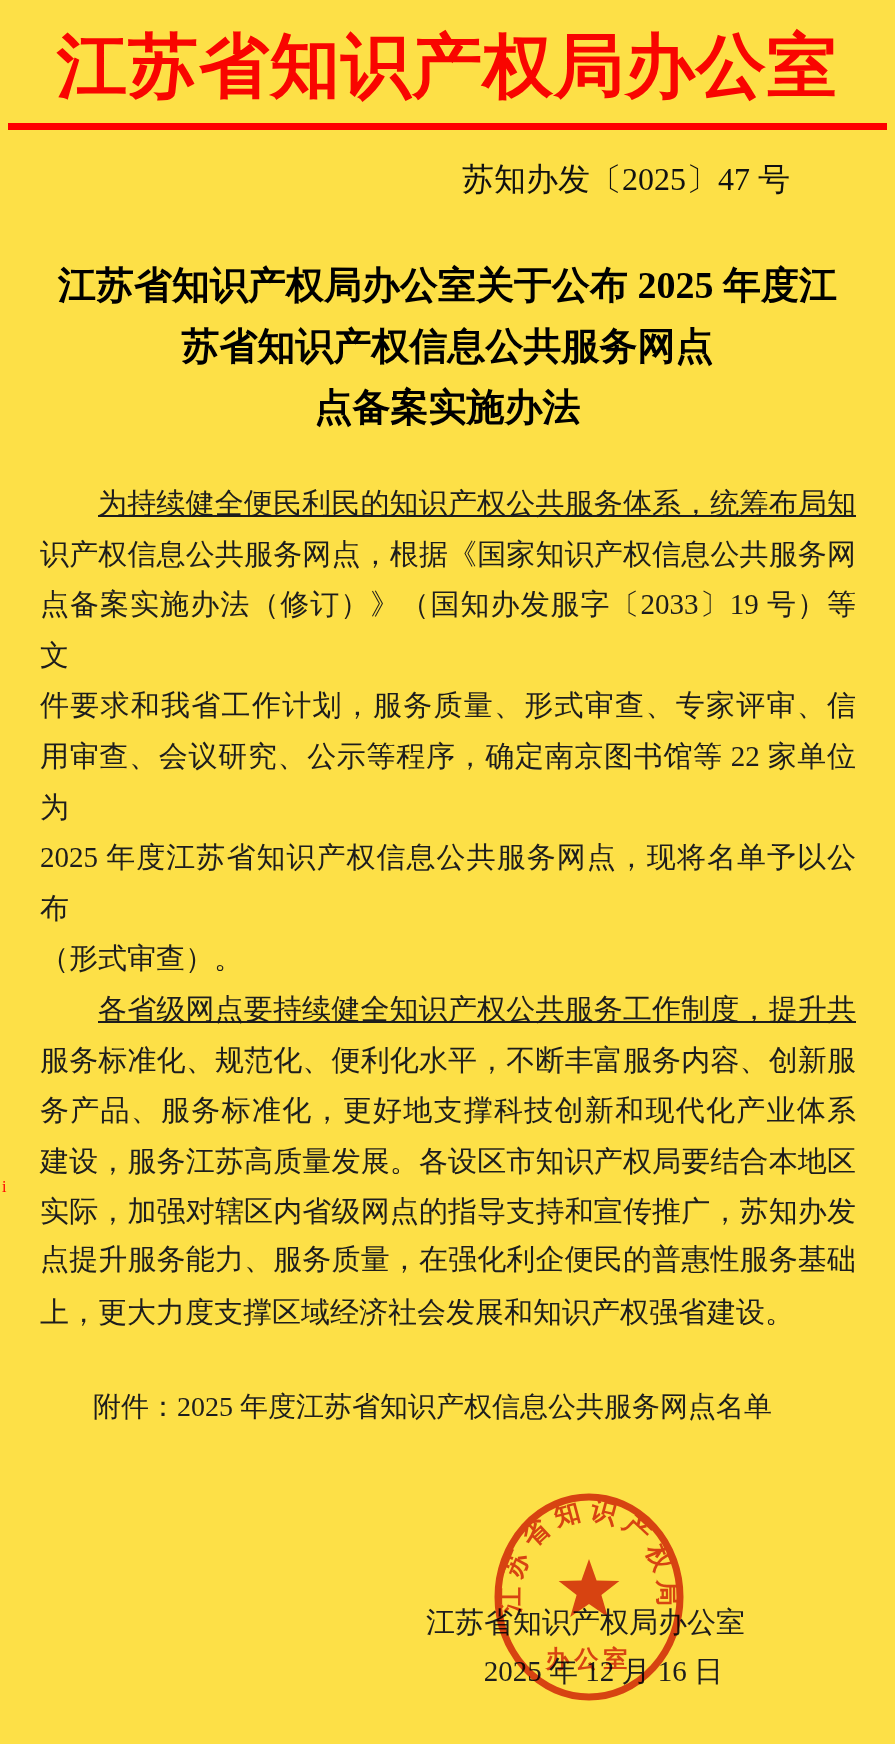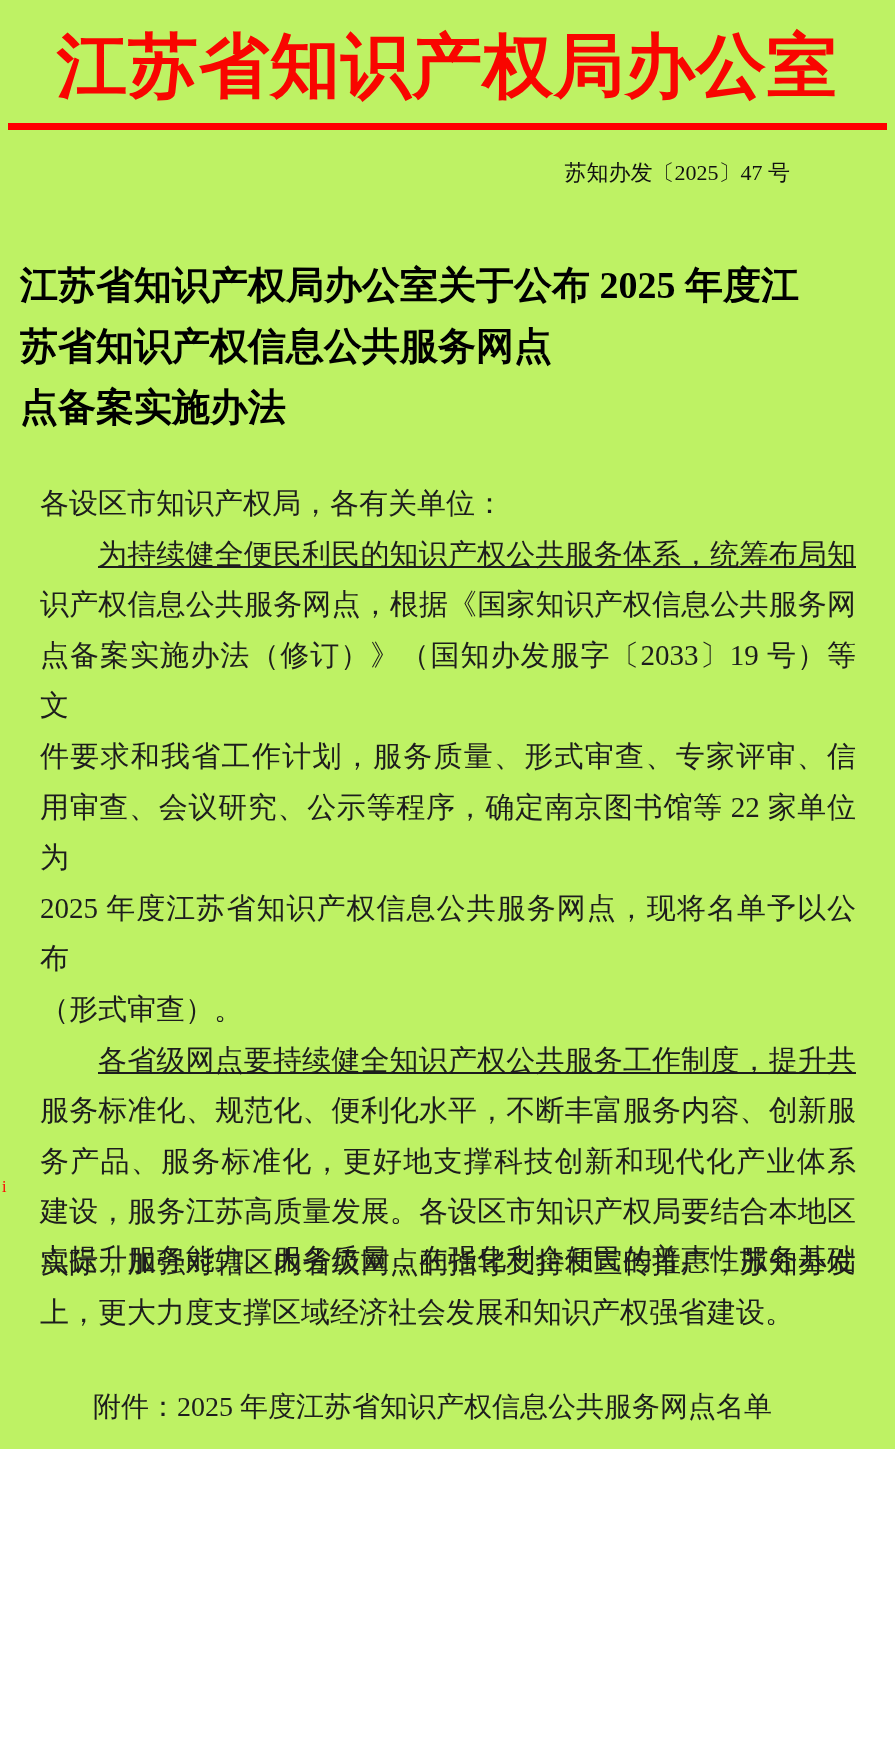--- a/index.html
+++ b/index.html
@@ -1,20 +1,20 @@
 <!DOCTYPE html>
 <html style="--letterhead-red: #f90500; --rule-red: #ff0000; --seal-red: #d63c2c; --body-text: #1d1d1d; --artifact-red: #ff0000;"><head>
 <meta charset="utf-8">
 <style>
   html, body { margin: 0; padding: 0; background: #ffffff; }
   .page {
     position: relative;
     width: 895px;
-    height: 1449px;
-    background: #bef264;
+    height: 1744px;
+    background: #fde047;
     overflow: hidden;
     font-family: "Liberation Serif", "DejaVu Serif", serif;
     color: var(--body-text, #1d1d1d);
   }
   .letterhead {
     position: absolute;
     top: 20px; left: 0; right: 0;
     text-align: center;
     font-size: 70px;
     font-weight: bold;
@@ -24,27 +24,28 @@
   }
   .red-rule {
     position: absolute;
     top: 123px; left: 8px; right: 8px;
     height: 7px;
     background: var(--rule-red, #ff0000);
   }
   .doc-number {
     position: absolute;
     top: 158px; right: 105px;
-    font-size: 22px;
+    font-size: 32px;
     color: #111;
     white-space: nowrap;
   }
   .doc-title {
     position: absolute;
     top: 255px; left: 20px; right: 20px;
+    text-align: center;
     font-size: 38px;
     font-weight: bold;
     line-height: 61px;
     color: #000;
   }
   .body-block {
     position: absolute;
     left: 40px;
     width: 816px;
     font-size: 29px;
@@ -105,21 +106,20 @@
 
   <div class="doc-number">苏知办发〔2025〕47 号</div>
 
   <div class="doc-title">
     <div class="line">江苏省知识产权局办公室关于公布 2025 年度江</div>
     <div class="line">苏省知识产权信息公共服务网点</div>
     <div class="line">点备案实施办法</div>
   </div>
 
   <div class="body-block block-1">
-    <div class="line">各设区市知识产权局，各有关单位：</div>
     <div class="line jl indent">为持续健全便民利民的知识产权公共服务体系，统筹布局知</div>
     <div class="line jl">识产权信息公共服务网点，根据《国家知识产权信息公共服务网</div>
     <div class="line jl">点备案实施办法（修订）》（国知办发服字〔2033〕19 号）等文</div>
     <div class="line jl">件要求和我省工作计划，服务质量、形式审查、专家评审、信</div>
     <div class="line jl">用审查、会议研究、公示等程序，确定南京图书馆等 22 家单位为</div>
     <div class="line jl">2025 年度江苏省知识产权信息公共服务网点，现将名单予以公布</div>
     <div class="line">（形式审查）。</div>
     <div class="line jl indent">各省级网点要持续健全知识产权公共服务工作制度，提升共</div>
     <div class="line jl">服务标准化、规范化、便利化水平，不断丰富服务内容、创新服</div>
     <div class="line jl">务产品、服务标准化，更好地支撑科技创新和现代化产业体系</div>

